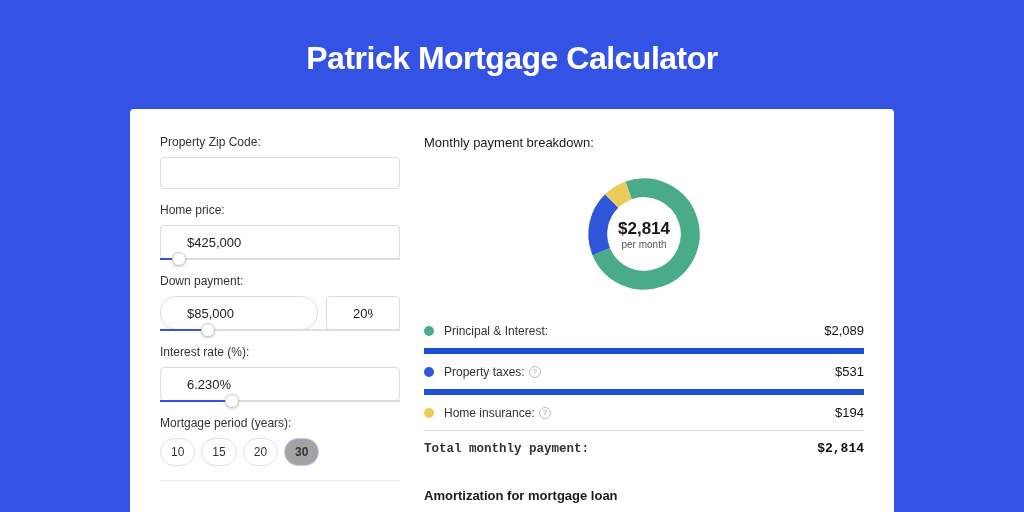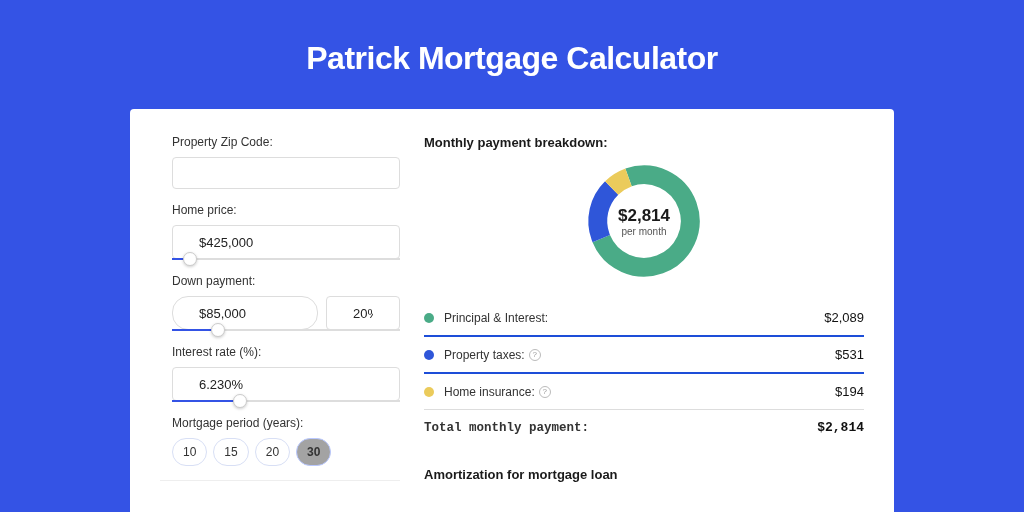--- a/index.html
+++ b/index.html
@@ -40,21 +40,21 @@
   .text-input {
     width: 100%;
     border: 1px solid #ddd;
     border-radius: 4px;
     padding: 8px 26px;
     font-size: 13px;
     color: #222;
     height: 34px;
   }
   .zip-input { height: 32px; }
-  .group { margin-bottom: 14px; margin-left: 12px; }
+  .group { margin-bottom: 14px; }
   .slider-track {
     height: 2px;
     background: #ddd;
     position: relative;
     margin-top: -1px;
   }
   .slider-fill {
     position: absolute;
     height: 2px;
     background: #3453e5;
@@ -91,42 +91,42 @@
   }
   .toggle-row {
     display: flex;
     align-items: center;
     gap: 10px;
     padding-top: 14px;
     border-top: 1px solid #eee;
   }
   .section-title {
     font-size: 13px;
-    font-weight: 700;
-    margin-bottom: 2px;
+    font-weight: 400;
+    margin-bottom: 15px;
   }
   .donut-wrap {
     display: flex;
     justify-content: center;
     padding: 8px 0 18px 0;
   }
   .donut { position: relative; width: 122px; height: 122px; }
   .donut-center {
     position: absolute;
     top: 50%; left: 50%;
     transform: translate(-50%, -50%);
     text-align: center;
   }
   .donut-big { font-size: 17px; font-weight: 700; }
   .donut-sub { font-size: 10px; color: #555; }
   .legend-row {
     display: flex;
     align-items: center;
     padding: 10px 0;
-    border-top: 2px solid #1d4ed8;
+    border-top: 6px solid #1d4ed8;
     font-size: 12px;
   }
   .legend-row.no-border { border-top: none; }
   .legend-row.total { border-top: 1px solid #ddd; font-weight: 700; font-size: 12.5px; font-family: Liberation Mono, monospace; }
   .dot {
     width: 10px;
     height: 10px;
     border-radius: 50%;
     margin-right: 10px;
     flex-shrink: 0;

